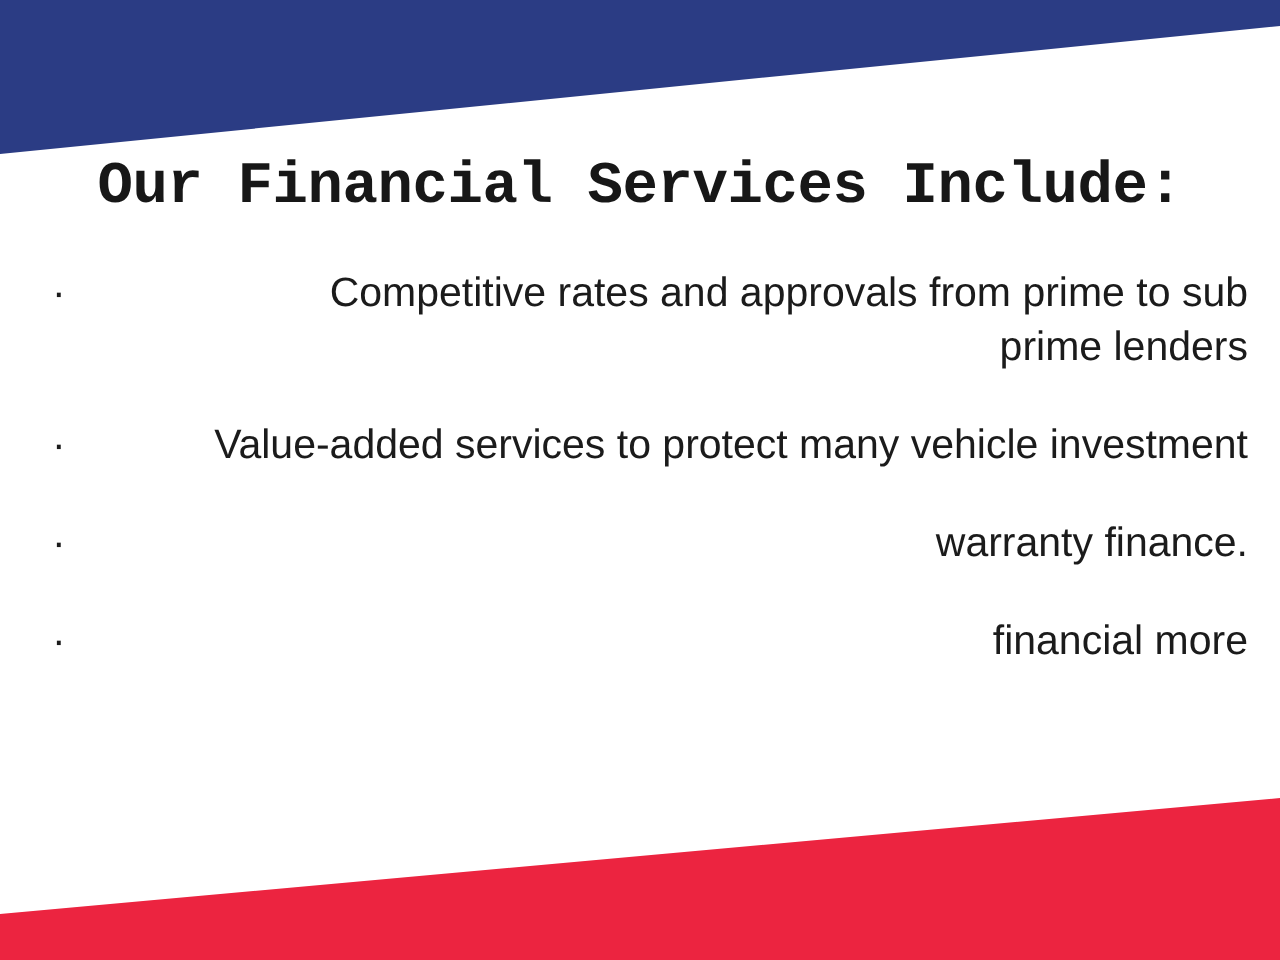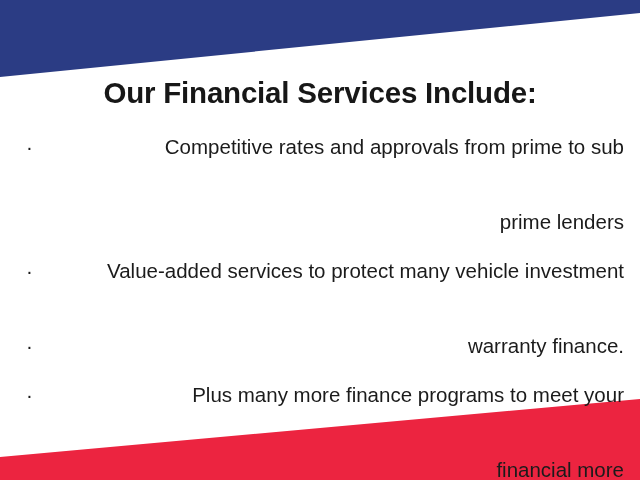--- a/index.html
+++ b/index.html
@@ -40,20 +40,21 @@
     left: 0;
     top: 76px;
     width: 640px;
     text-align: center;
     font-size: 29.5px;
     font-weight: bold;
     letter-spacing: -0.2px;
     color: #171717;
     line-height: 34px;
     white-space: nowrap;
+    font-family: Liberation Mono, monospace;
   }
 
   
   #bullet-list {
     position: absolute;
     left: 24px;
     top: 133px;
     width: 600px;
     margin: 0;
     padding: 0;
@@ -76,21 +77,20 @@
     font-size: 20.5px;
     line-height: 27px;
     color: #1b1b1b;
   }
   .bullet-text {
     display: block;
     text-align: right;
   }
   .bullet-text .line2 {
     display: block;
-    margin-top: 48px;
   }
 </style>
 </head>
 <body>
 
 <div id="slide">
 
   <div class="band" id="band-top">
     <svg width="640" height="80" viewBox="0 0 640 80" xmlns="http://www.w3.org/2000/svg">
       <polygon points="0,0 640,0 640,13 0,77" fill="#2b3c84"></polygon>
@@ -126,20 +126,19 @@
     <li class="bullet-item">
       <span class="bullet-marker">·</span>
       <span class="bullet-text">
         <span class="line2">warranty finance.</span>
       </span>
     </li>
 
     <li class="bullet-item">
       <span class="bullet-marker">·</span>
       <span class="bullet-text">
-        <span>Plus many more finance programs to meet your</span>
         <span class="line2">financial more</span>
       </span>
     </li>
 
   </ul>
 
 </div>
 
 </body></html>

